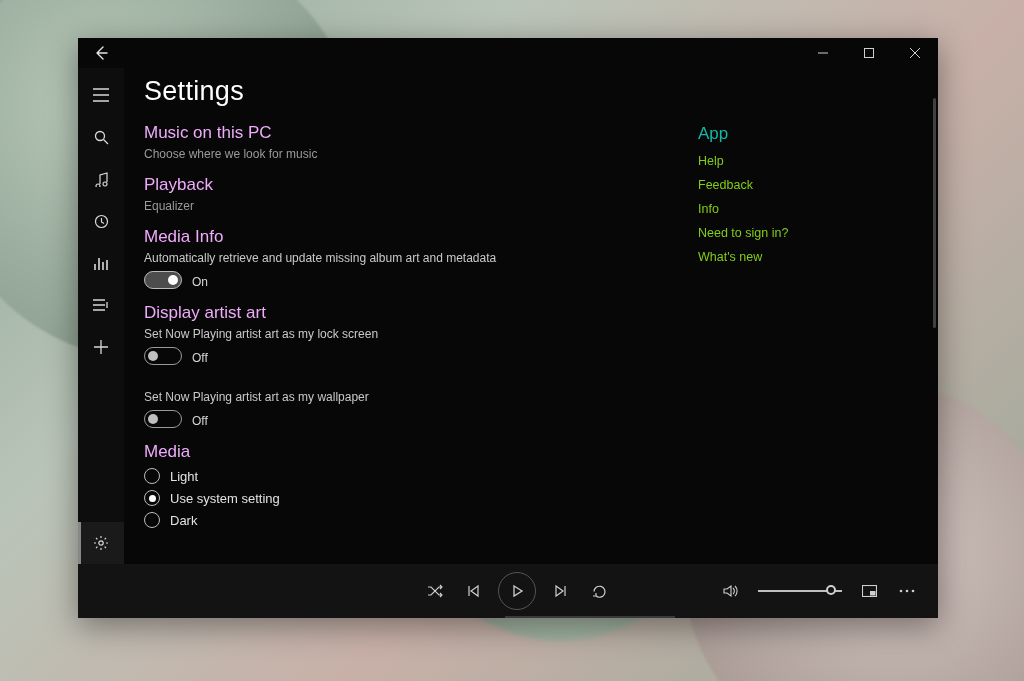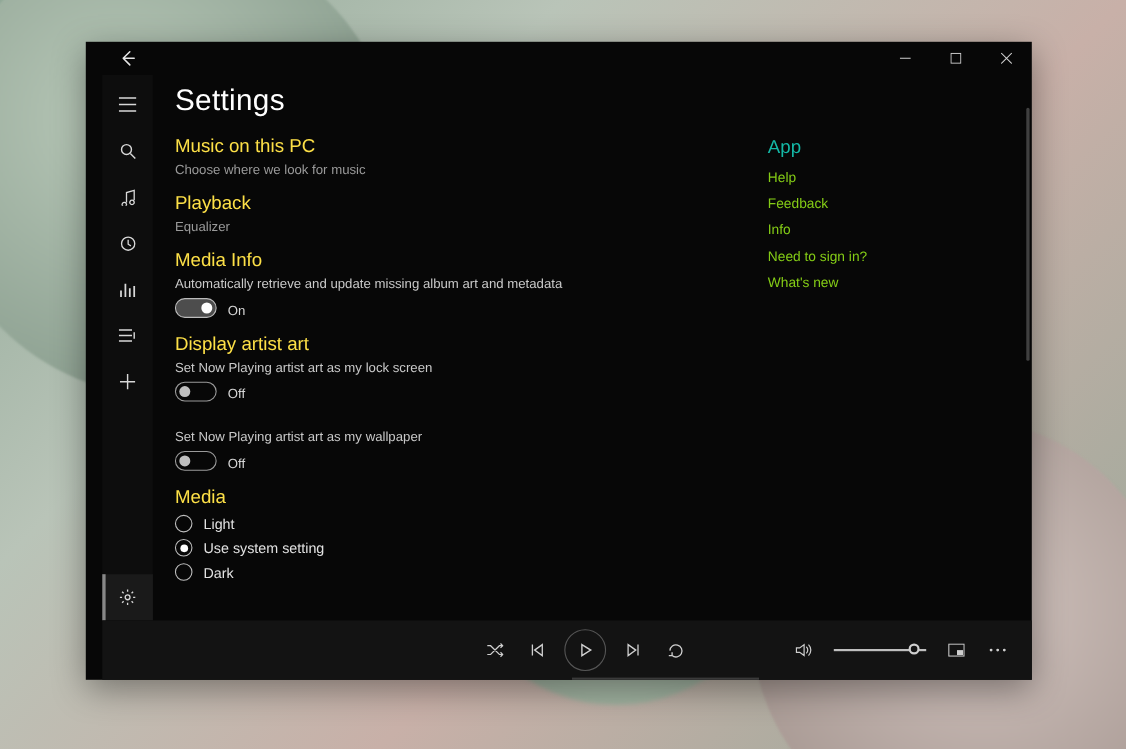--- a/index.html
+++ b/index.html
@@ -14,21 +14,20 @@
   .bg-blob3 { position:absolute; width:300px; height:300px; border-radius:50%; background:radial-gradient(circle at 50% 50%, #c8d0c4, #8da48f); bottom:40px; left:40%; filter:blur(2px); }
 
   .window {
     position: absolute;
     left: 78px; top: 38px;
     width: 860px; height: 580px;
     background: #070707;
     display: flex;
     flex-direction: column;
     box-shadow: 0 8px 30px rgba(0,0,0,0.4);
-    padding-left: 15px;
   }
 
   .titlebar {
     height: 30px;
     display: flex;
     align-items: center;
     color: #e6e6e6;
   }
   .titlebar .back {
     width: 46px; height: 30px;
@@ -85,21 +84,21 @@
   .main h1 {
     font-weight: 300;
     font-size: 27px;
     letter-spacing: .3px;
     margin-bottom: 16px;
     color:#fff;
   }
   .section-title {
     font-size: 17px;
     font-weight: 400;
-    color:#fde047;
+    color:#f0abfc;
     margin-top: 14px;
   }
   .section-sub {
     font-size: 12px;
     color:#9a9a9a;
     margin-top:4px;
   }
   .section-desc {
     font-size: 12px;
     color:#c9c9c9;

